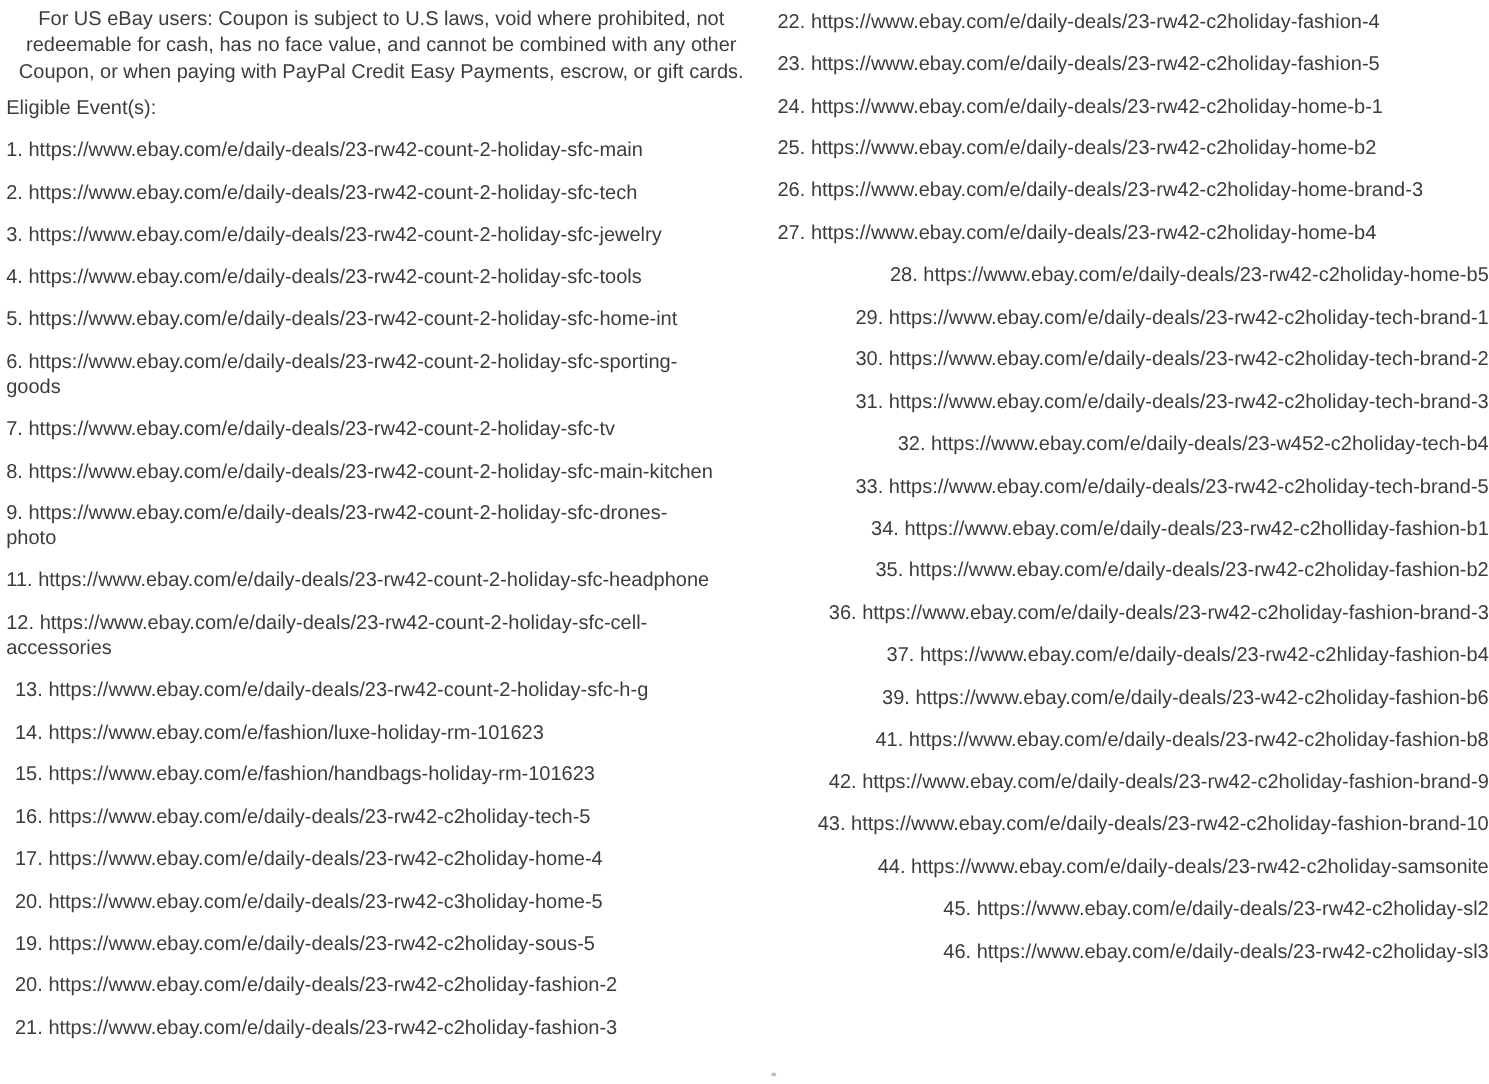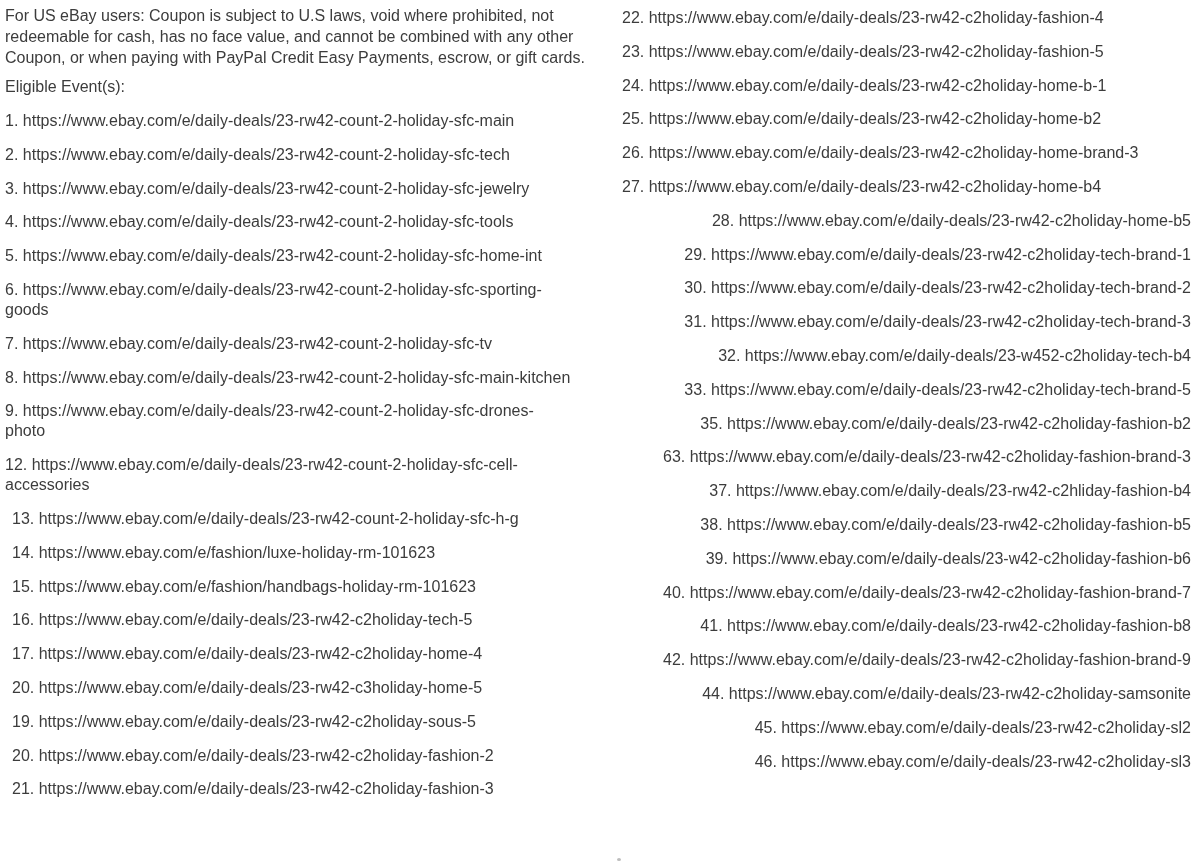--- a/index.html
+++ b/index.html
@@ -30,20 +30,21 @@
   .col-right {
     flex: 1 1 auto;
     margin-left: 17px;
     padding-top: 3px;
     min-width: 0;
   }
   p.intro {
     margin: 0 0 9px 0;
     line-height: 21px;
     max-width: 600px;
+    text-align: center;
   }
   p.heading {
     margin: 0 0 14px 0;
     line-height: 20px;
   }
   ol.url-list {
     list-style: none;
     margin: 0;
     padding: 0;
   }
@@ -91,20 +92,21 @@
 
         <li class="url-item w549"><span class="num">6.</span> <span class="url">https://www.ebay.com/e/daily-deals/23-rw42-count-2-holiday-sfc-sporting-goods</span></li>
 
         <li class="url-item"><span class="num">7.</span> <span class="url">https://www.ebay.com/e/daily-deals/23-rw42-count-2-holiday-sfc-tv</span></li>
 
         <li class="url-item"><span class="num">8.</span> <span class="url">https://www.ebay.com/e/daily-deals/23-rw42-count-2-holiday-sfc-main-kitchen</span></li>
 
         <li class="url-item w540"><span class="num">9.</span> <span class="url">https://www.ebay.com/e/daily-deals/23-rw42-count-2-holiday-sfc-drones-photo</span></li>
 
 
+        <li class="url-item"><span class="num">11.</span> <span class="url">https://www.ebay.com/e/daily-deals/23-rw42-count-2-holiday-sfc-headphone</span></li>
 
         <li class="url-item w545"><span class="num">12.</span> <span class="url">https://www.ebay.com/e/daily-deals/23-rw42-count-2-holiday-sfc-cell-accessories</span></li>
 
         <li class="url-item indent7"><span class="num">13.</span> <span class="url">https://www.ebay.com/e/daily-deals/23-rw42-count-2-holiday-sfc-h-g</span></li>
 
         <li class="url-item indent7"><span class="num">14.</span> <span class="url">https://www.ebay.com/e/fashion/luxe-holiday-rm-101623</span></li>
 
         <li class="url-item indent7"><span class="num">15.</span> <span class="url">https://www.ebay.com/e/fashion/handbags-holiday-rm-101623</span></li>
 
         <li class="url-item indent7"><span class="num">16.</span> <span class="url">https://www.ebay.com/e/daily-deals/23-rw42-c2holiday-tech-5</span></li>
@@ -141,37 +143,37 @@
         <li class="url-item indent3"><span class="num">29.</span> <span class="url">https://www.ebay.com/e/daily-deals/23-rw42-c2holiday-tech-brand-1</span></li>
 
         <li class="url-item indent3"><span class="num">30.</span> <span class="url">https://www.ebay.com/e/daily-deals/23-rw42-c2holiday-tech-brand-2</span></li>
 
         <li class="url-item indent3"><span class="num">31.</span> <span class="url">https://www.ebay.com/e/daily-deals/23-rw42-c2holiday-tech-brand-3</span></li>
 
         <li class="url-item indent3"><span class="num">32.</span> <span class="url">https://www.ebay.com/e/daily-deals/23-w452-c2holiday-tech-b4</span></li>
 
         <li class="url-item indent3"><span class="num">33.</span> <span class="url">https://www.ebay.com/e/daily-deals/23-rw42-c2holiday-tech-brand-5</span></li>
 
+        <li class="url-item indent3"><span class="num">34.</span> <span class="url">https://www.ebay.com/e/daily-deals/23-rw42-c2holliday-fashion-b1</span></li>
 
         <li class="url-item indent3"><span class="num">35.</span> <span class="url">https://www.ebay.com/e/daily-deals/23-rw42-c2holiday-fashion-b2</span></li>
 
-        <li class="url-item indent3"><span class="num">63.</span> <span class="url">https://www.ebay.com/e/daily-deals/23-rw42-c2holiday-fashion-brand-3</span></li>
+        <li class="url-item indent3"><span class="num">36.</span> <span class="url">https://www.ebay.com/e/daily-deals/23-rw42-c2holiday-fashion-brand-3</span></li>
 
         <li class="url-item indent3"><span class="num">37.</span> <span class="url">https://www.ebay.com/e/daily-deals/23-rw42-c2hliday-fashion-b4</span></li>
 
-        <li class="url-item indent3"><span class="num">38.</span> <span class="url">https://www.ebay.com/e/daily-deals/23-rw42-c2holiday-fashion-b5</span></li>
 
         <li class="url-item indent3"><span class="num">39.</span> <span class="url">https://www.ebay.com/e/daily-deals/23-w42-c2holiday-fashion-b6</span></li>
 
-        <li class="url-item indent3"><span class="num">40.</span> <span class="url">https://www.ebay.com/e/daily-deals/23-rw42-c2holiday-fashion-brand-7</span></li>
 
         <li class="url-item indent3"><span class="num">41.</span> <span class="url">https://www.ebay.com/e/daily-deals/23-rw42-c2holiday-fashion-b8</span></li>
 
         <li class="url-item indent3"><span class="num">42.</span> <span class="url">https://www.ebay.com/e/daily-deals/23-rw42-c2holiday-fashion-brand-9</span></li>
 
+        <li class="url-item indent3"><span class="num">43.</span> <span class="url">https://www.ebay.com/e/daily-deals/23-rw42-c2holiday-fashion-brand-10</span></li>
 
         <li class="url-item indent3"><span class="num">44.</span> <span class="url">https://www.ebay.com/e/daily-deals/23-rw42-c2holiday-samsonite</span></li>
 
         <li class="url-item indent3"><span class="num">45.</span> <span class="url">https://www.ebay.com/e/daily-deals/23-rw42-c2holiday-sl2</span></li>
 
         <li class="url-item indent3"><span class="num">46.</span> <span class="url">https://www.ebay.com/e/daily-deals/23-rw42-c2holiday-sl3</span></li>
       </ol>
   </section>
 
 </main>

